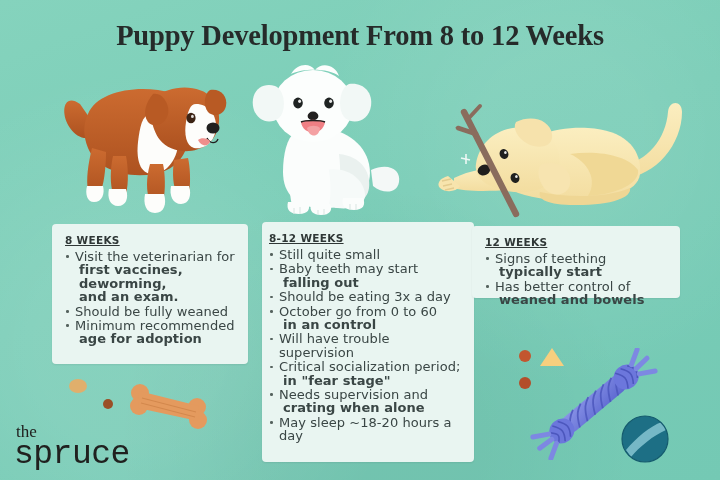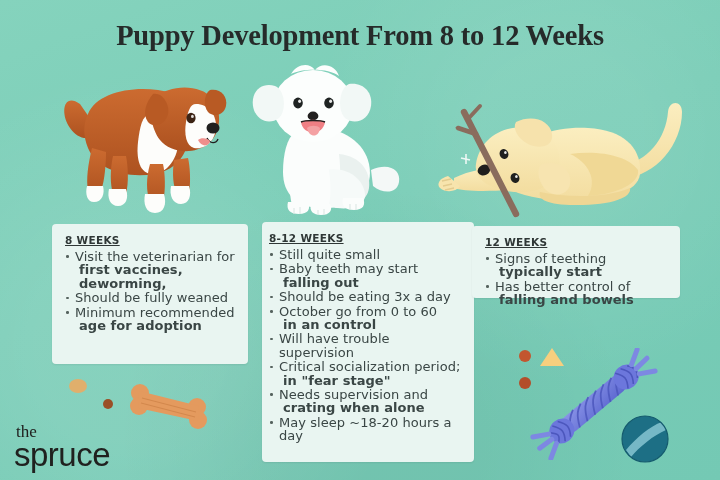--- a/index.html
+++ b/index.html
@@ -76,21 +76,21 @@
   .bullets li span.cont{display:block;padding-left:4px;font-weight:bold;}
 
   
   .logo{position:absolute;left:14px;top:424px;color:#20211f;}
   .logo .the{
     font-family:"Liberation Serif", serif;
     font-size:17px;line-height:15px;display:block;
     margin-left:2px;
   }
   .logo .spruce{
-    font-family:Liberation Sans, sans-serif;
+    font-family:Liberation Mono, monospace;
     font-size:33px;line-height:31px;display:block;
     letter-spacing:-.5px;
   }
 
   
   .art{position:absolute;}
 </style>
 </head>
 <body>
 
@@ -316,20 +316,21 @@
     <path d="M40 6 L52 24 L28 24 Z" fill="#f7cf7e" rx="3"></path>
     <circle cx="13" cy="41" r="6" fill="#b34e2a"></circle>
   </svg>
 
   <div class="card" id="card1">
     <div class="card-head">8 WEEKS</div>
     <ul class="bullets">
       <li>
         <span>Visit the veterinarian for</span>
         <span class="cont">first vaccines, deworming,</span>
+        <span class="cont">and an exam.</span>
       </li>
       <li>
         <span>Should be fully weaned</span>
       </li>
       <li>
         <span>Minimum recommended</span>
         <span class="cont">age for adoption</span>
       </li>
     </ul>
   </div>
@@ -370,21 +371,21 @@
 
   <div class="card" id="card3">
     <div class="card-head">12 WEEKS</div>
     <ul class="bullets">
       <li>
         <span>Signs of teething</span>
         <span class="cont">typically start</span>
       </li>
       <li>
         <span>Has better control of</span>
-        <span class="cont">falling and bowels</span>
+        <span class="cont">weaned and bowels</span>
       </li>
     </ul>
   </div>
 
   <div class="logo">
     <span class="the">the</span>
     <span class="spruce">spruce</span>
   </div>
 
 </div>

